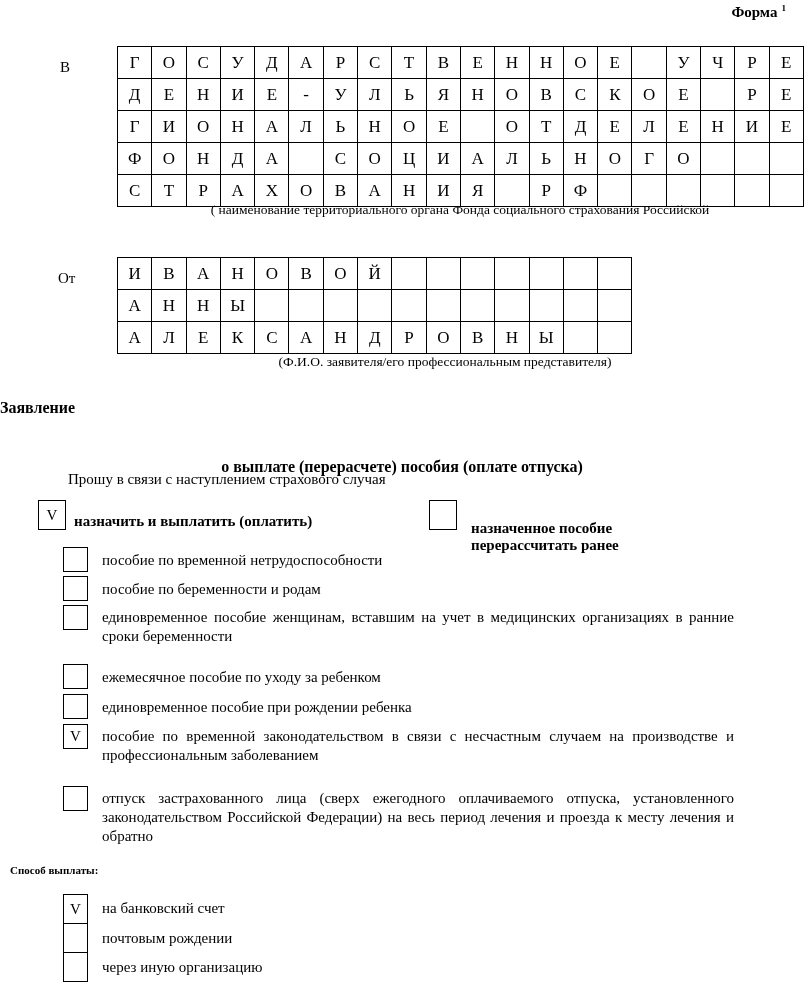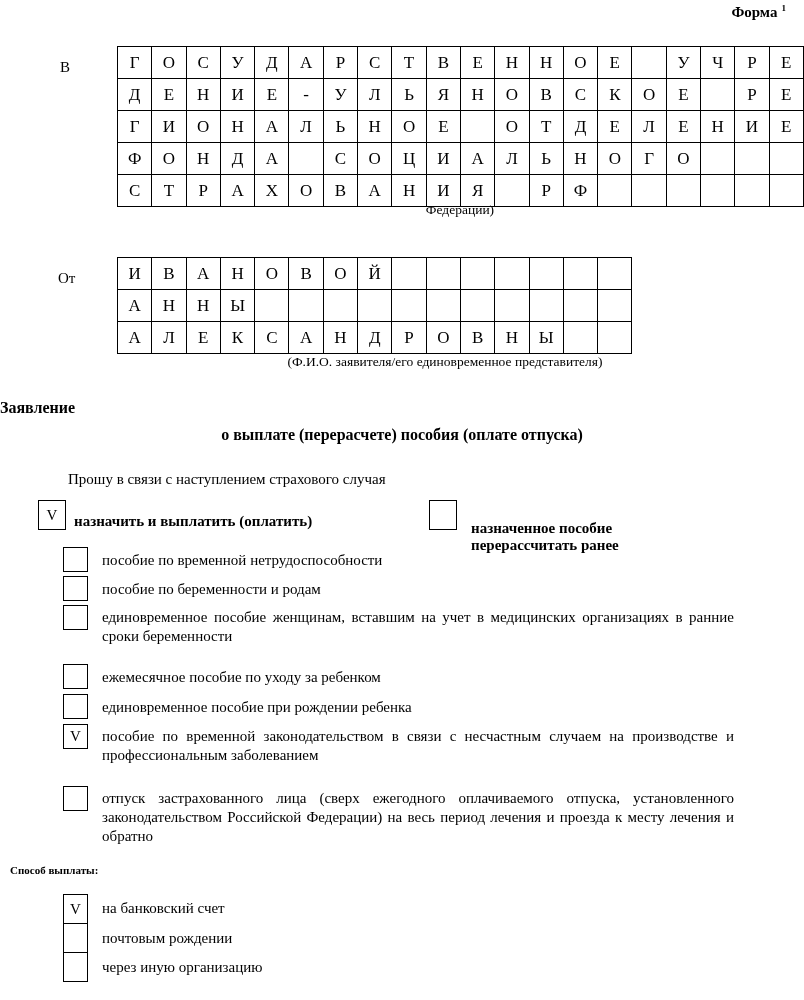--- a/index.html
+++ b/index.html
@@ -75,20 +75,21 @@
     font-size: 16px;
     line-height: 1.2;
   }
   .doc-subtitle {
     position: absolute;
     width: 100%;
     text-align: center;
     font-weight: bold;
     font-size: 16px;
     line-height: 1.2;
+    margin-top: 32px;
   }
 
   
   .intro-line {
     position: absolute;
     font-size: 15px;
     line-height: 1.2;
   }
 
   
@@ -258,21 +259,21 @@
         <td></td>
         <td></td>
         <td></td>
         <td></td>
         <td></td>
       </tr>
     </tbody>
 </table>
 
 <div class="grid-caption" style="left:130px; top:202px; width:660px;">
-  <div>Федерации)</div>
+  <div>( наименование территориального органа Фонда социального страхования Российской</div>
 </div>
 
 <div class="row-prefix" style="left:58px; top:271px;">От</div>
 
 <table class="char-grid" style="left:117px; top:257px;">
   <tbody id="applicant-grid-body">
       <tr>
         <td>И</td>
         <td>В</td>
         <td>А</td>
@@ -319,21 +320,21 @@
         <td>О</td>
         <td>В</td>
         <td>Н</td>
         <td>Ы</td>
         <td></td>
         <td></td>
       </tr>
     </tbody>
 </table>
 
-<div class="grid-caption" style="left:175px; top:354px; width:540px;">(Ф.И.О. заявителя/его единовременное представителя)</div>
+<div class="grid-caption" style="left:175px; top:354px; width:540px;">(Ф.И.О. заявителя/его профессиональным представителя)</div>
 
 <div class="doc-title" style="top:398px;">Заявление</div>
 <div class="doc-subtitle" style="top:425px;">о выплате (перерасчете) пособия (оплате отпуска)</div>
 
 <div class="intro-line" style="left:68px; top:470px;">Прошу в связи с наступлением страхового случая</div>
 
 <div class="cbox big" style="left:38px; top:500px;">V</div>
 <div class="opt-bold" style="left:74px; top:512px;">назначить и выплатить (оплатить)</div>
 
 <div class="cbox big" style="left:429px; top:500px;"></div>

